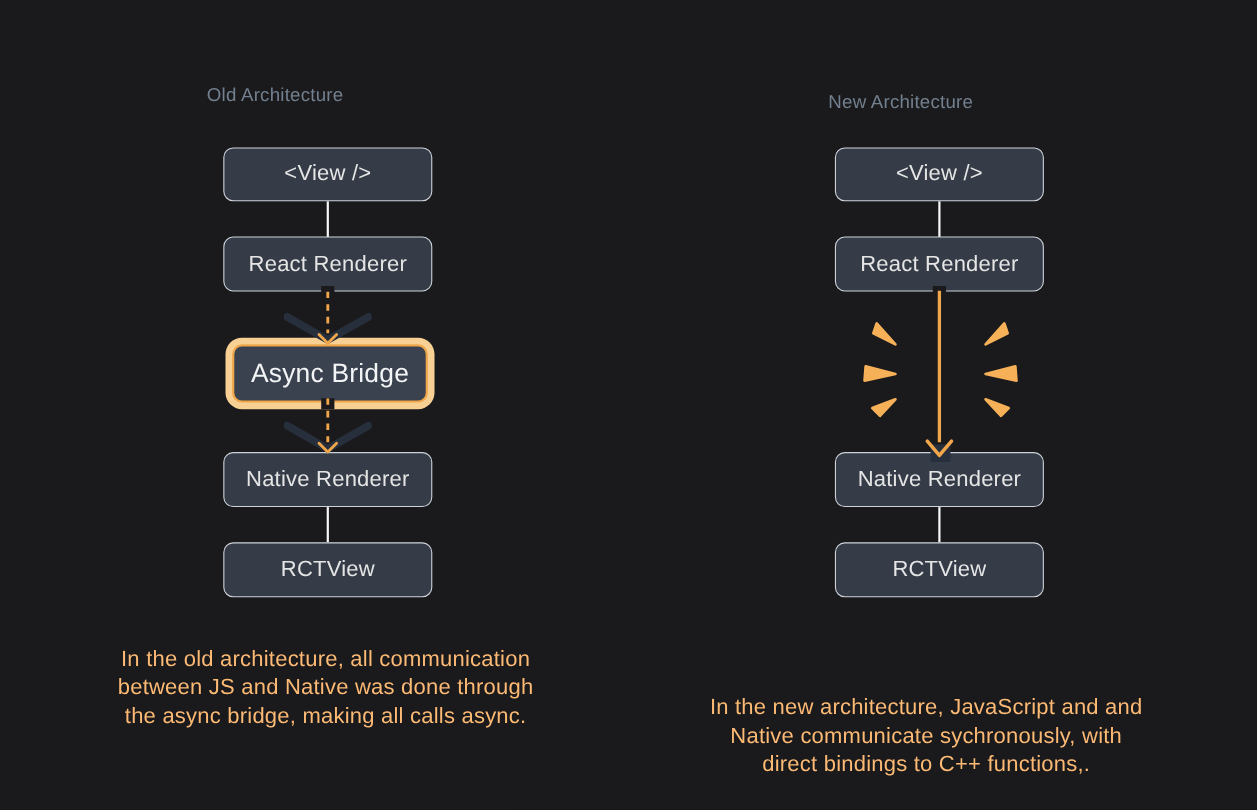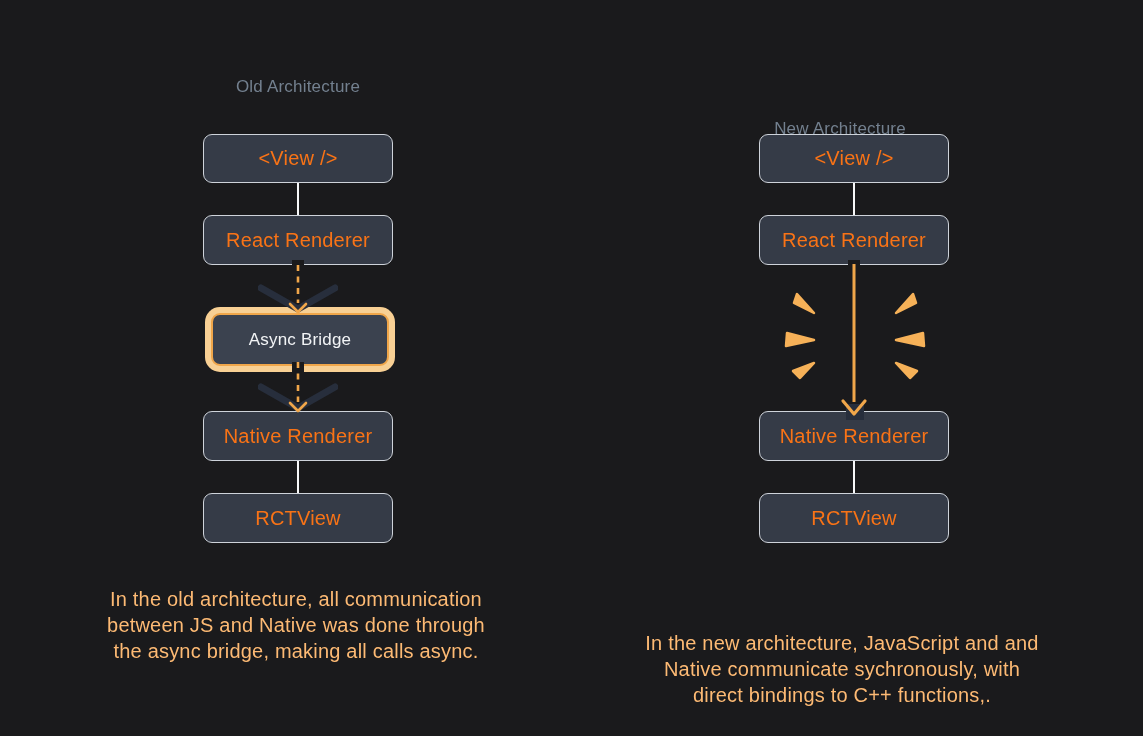--- a/index.html
+++ b/index.html
@@ -1,38 +1,38 @@
 <!DOCTYPE html>
 <html><head>
 <meta charset="utf-8">
 <style>
   html,body{margin:0;padding:0;background:#1a1a1c;}
   .canvas{
     position:relative;width:1143px;height:736px;background:#1a1a1c;overflow:hidden;
     font-family:"Liberation Sans",sans-serif;
   }
   .col-title{
-    position:absolute;width:220px;text-align:center;
+    position:absolute;width:220px;text-align:left;
     font-size:17px;color:#73808f;letter-spacing:.2px;
   }
   .node{
     position:absolute;width:190px;height:50px;box-sizing:border-box;
     background:#353b47;border:1.5px solid #ced3da;border-radius:9px;
     display:flex;align-items:center;justify-content:center;
-    color:#f97316;font-size:20px;letter-spacing:.2px;z-index:2;
+    color:#e5e5e5;font-size:20px;letter-spacing:.2px;z-index:2;
   }
   .bridge-outer{
     position:absolute;left:205px;top:307px;width:190px;height:65px;box-sizing:border-box;
     background:#f8d094;border-radius:15px;padding:6px;z-index:2;
   }
   .bridge-inner{
     width:100%;height:100%;box-sizing:border-box;
     background:#3b424f;border:2.5px solid #f0a64a;border-radius:9px;
     display:flex;align-items:center;justify-content:center;
-    color:#f2f4f6;font-size:17px;letter-spacing:.2px;
+    color:#f2f4f6;font-size:24px;letter-spacing:.2px;
   }
   .vline{position:absolute;width:2px;background:#f7f8f9;z-index:1;}
   .notch{position:absolute;background:#1a1a1c;z-index:3;}
   .connector{position:absolute;z-index:4;}
   .caption{
     position:absolute;width:420px;text-align:center;white-space:pre-line;
     font-size:20px;line-height:26px;color:#fdba74;letter-spacing:.2px;
   }
 </style>
 </head>
@@ -71,21 +71,21 @@
   <div class="node" style="left:203px;top:411px;">Native Renderer</div>
 
   <div class="vline" style="left:297px;top:461px;height:32px;"></div>
 
   <div class="node" style="left:203px;top:493px;">RCTView</div>
 
   <div class="caption" style="left:86px;top:586px;">In the old architecture, all communication
 between JS and Native was done through
 the async bridge, making all calls async.</div>
 
-  <div class="col-title" style="left:730px;top:83px;margin-top:36px;">New Architecture</div>
+  <div class="col-title" style="left:753px;top:83px;">New Architecture</div>
 
   <div class="node" style="left:759px;top:134px;height:49px;">&lt;View /&gt;</div>
 
   <div class="vline" style="left:853px;top:183px;height:33px;"></div>
 
   <div class="node" style="left:759px;top:215px;">React Renderer</div>
 
   <div class="notch" style="left:848px;top:260px;width:12px;height:10px;"></div>
 
   <svg class="connector" style="left:814px;top:264px;" width="80" height="158" viewBox="0 0 80 158">

